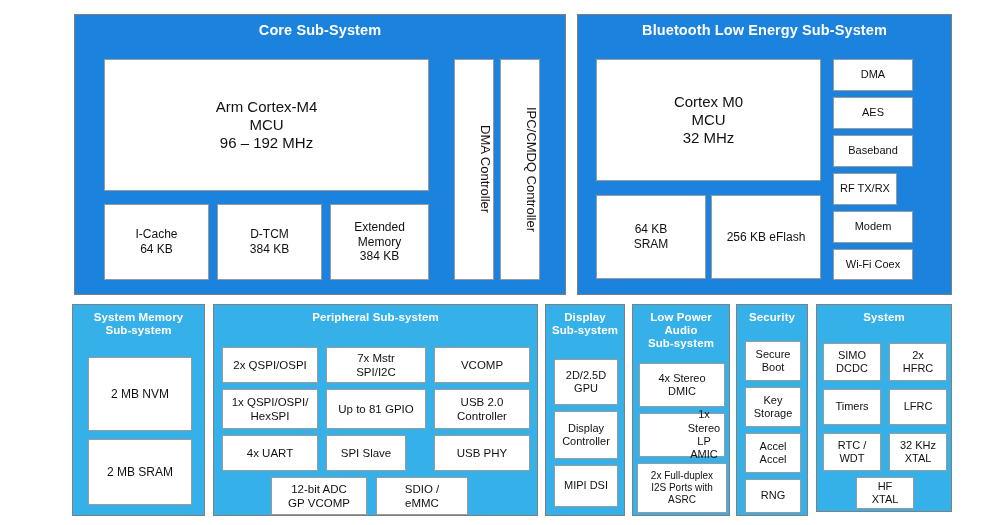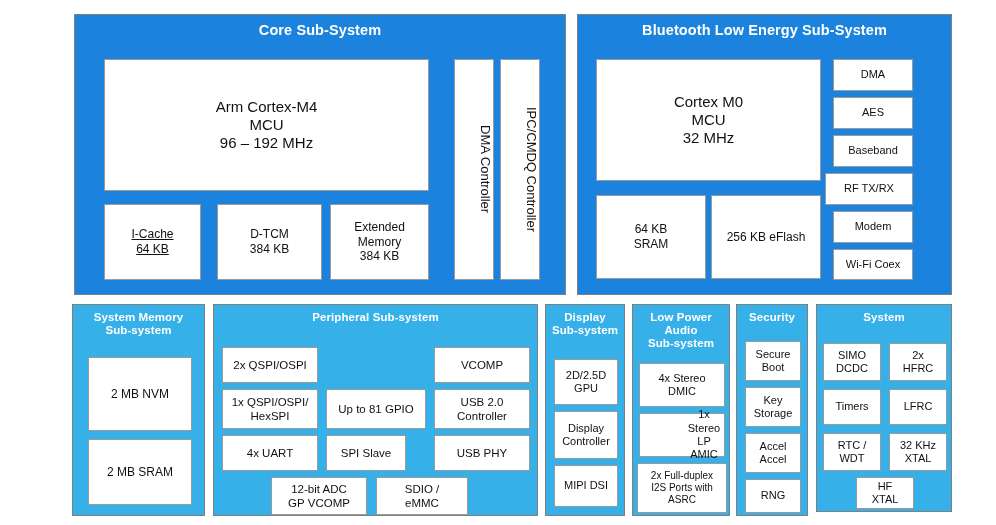--- a/index.html
+++ b/index.html
@@ -88,21 +88,21 @@
     <div class="panel-title">Core Sub-System</div>
 
     <div class="blk fs15" style="left:29px; top:44px; width:325px; height:132px;">
       <span class="txt">
         <span>Arm Cortex-M4</span><br>
         <span>MCU</span><br>
         <span>96 – 192 MHz</span>
       </span>
     </div>
 
-    <div class="blk fs12" style="left:29px; top:189px; width:97px; height:76px;text-decoration:underline;">
+    <div class="blk fs12" style="left:29px; top:189px; width:105px; height:76px;">
       <span class="txt">
         <span>I-Cache</span><br>
         <span>64 KB</span>
       </span>
     </div>
 
     <div class="blk fs12" style="left:142px; top:189px; width:105px; height:76px;">
       <span class="txt">
         <span>D-TCM</span><br>
         <span>384 KB</span>
@@ -150,21 +150,21 @@
 
     <div class="blk fs11" style="left:255px; top:44px; width:80px; height:32px;text-align:center;">
       <span class="txt">DMA</span>
     </div>
     <div class="blk fs11" style="left:255px; top:82px; width:80px; height:32px;">
       <span class="txt">AES</span>
     </div>
     <div class="blk fs11" style="left:255px; top:120px; width:80px; height:32px;">
       <span class="txt">Baseband</span>
     </div>
-    <div class="blk fs11" style="left:247px; top:158px; width:88px; height:32px;">
+    <div class="blk fs11" style="left:255px; top:158px; width:64px; height:32px;">
       <span class="txt">RF TX/RX</span>
     </div>
     <div class="blk fs11" style="left:255px; top:196px; width:80px; height:32px;">
       <span class="txt">Modem</span>
     </div>
     <div class="blk fs11" style="left:255px; top:234px; width:80px; height:31px;">
       <span class="txt">Wi-Fi Coex</span>
     </div>
   </div>
 
@@ -180,20 +180,26 @@
     <div class="blk fs12" style="left:15px; top:134px; width:104px; height:66px;">
       <span class="txt">2 MB SRAM</span>
     </div>
   </div>
 
   <div class="panel light" style="left:213px; top:304px; width:325px; height:212px;">
     <div class="panel-title">Peripheral Sub-system</div>
 
     <div class="blk fs115" style="left:8px; top:42px; width:96px; height:36px;">
       <span class="txt">2x QSPI/OSPI</span>
+    </div>
+    <div class="blk fs115" style="left:112px; top:42px; width:100px; height:36px;">
+      <span class="txt">
+        <span>7x Mstr</span><br>
+        <span>SPI/I2C</span>
+      </span>
     </div>
     <div class="blk fs115" style="left:220px; top:42px; width:96px; height:36px;">
       <span class="txt">VCOMP</span>
     </div>
 
     <div class="blk fs115" style="left:8px; top:84px; width:96px; height:40px;">
       <span class="txt">
         <span>1x QSPI/OSPI/</span><br>
         <span>HexSPI</span>
       </span>

